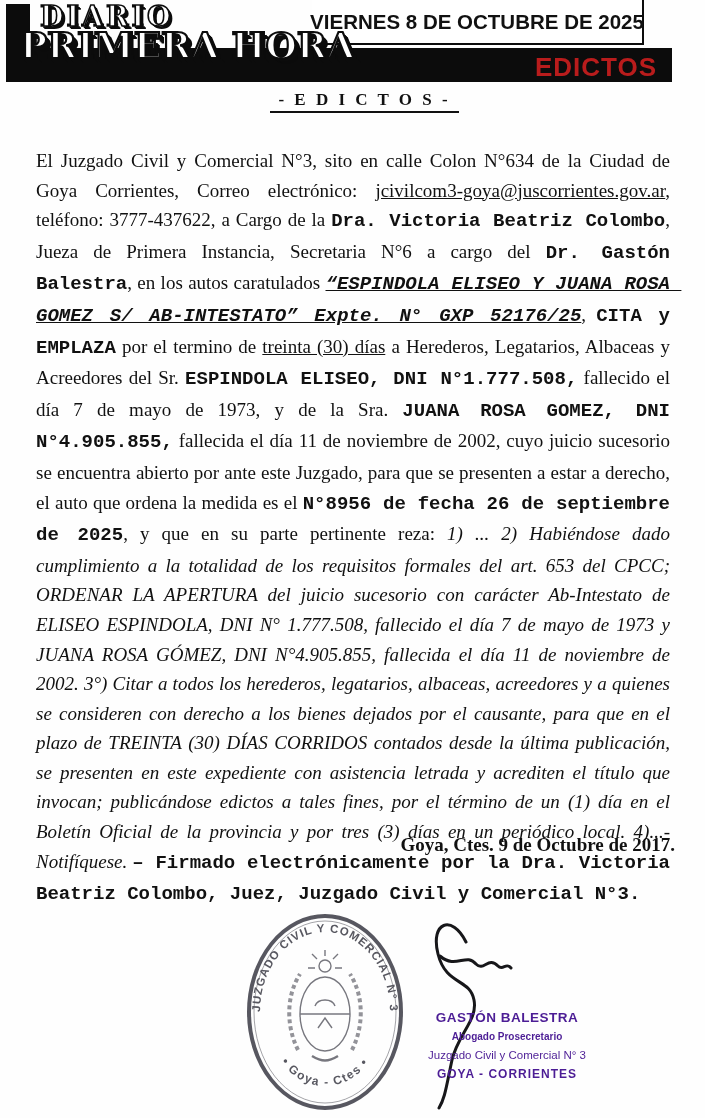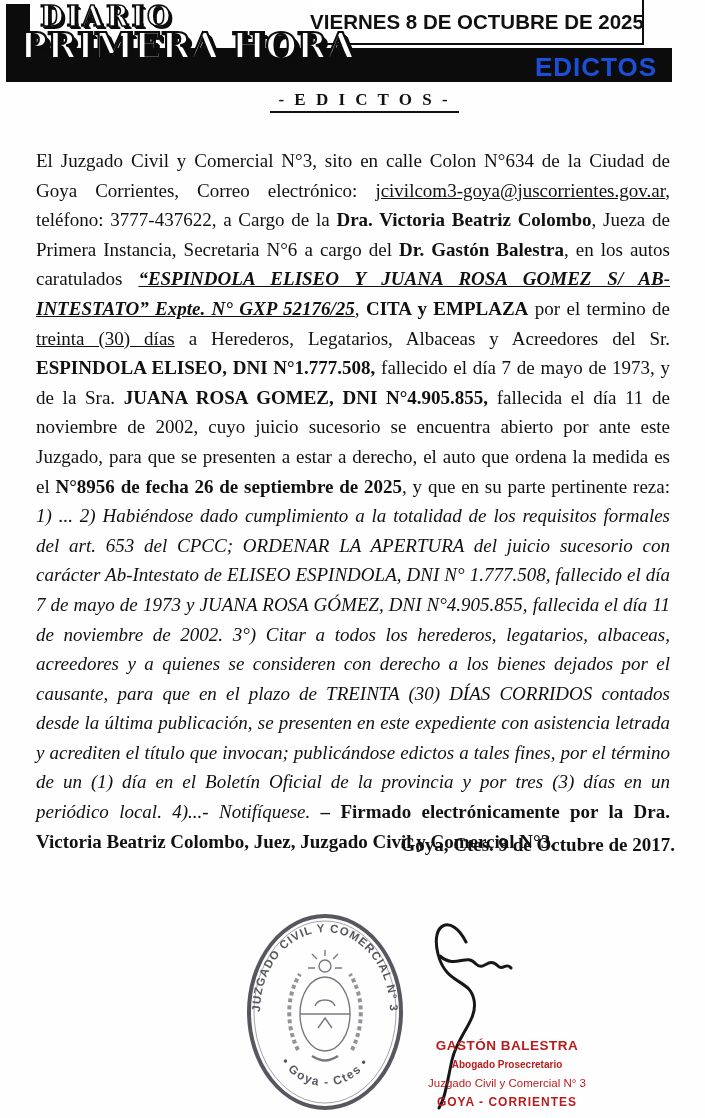--- a/index.html
+++ b/index.html
@@ -34,48 +34,48 @@
   .date-banner{
     position:absolute;left:312px;top:0;width:330px;height:43px;
     background:#fff;border-right:2px solid #0c0c0c;border-bottom:2px solid #0c0c0c;
     display:flex;align-items:center;justify-content:center;
     font-family:"Liberation Sans", sans-serif;font-weight:bold;font-size:20.5px;
     z-index:2;white-space:nowrap;
   }
   .edictos-banner{
     position:absolute;right:16px;top:4px;
     font-family:"Liberation Sans", sans-serif;font-weight:bold;font-size:26px;letter-spacing:1px;
-    color:#1d4ed8;white-space:nowrap;
+    color:#b91c1c;white-space:nowrap;
   }
   
   .section-heading-wrap{position:absolute;left:12px;top:90px;width:705px;text-align:center;}
   .section-heading{
     display:inline-block;font-weight:bold;font-size:17px;letter-spacing:3px;
     border-bottom:2.5px solid #111;padding:0 8px 1px 8px;white-space:nowrap;
   }
   
   .edict-body{
     position:absolute;left:36px;top:127px;width:634px;
     font-size:19px;line-height:29.6px;text-align:justify;
   }
   .edict-body span{white-space:pre-wrap;}
-  .b{font-weight:bold;}
+  .b{font-weight:bold;font-family:Liberation Mono, monospace;}
   .i{font-style:italic;}
   .u{text-decoration:underline;}
   .dateline{
     position:absolute;right:62px;top:834px;
     font-weight:bold;font-size:19px;white-space:nowrap;
   }
   
   .stamp-svg{position:absolute;left:238px;top:910px;opacity:.88;filter:blur(.4px);}
   .stamp-text{font-family:"Liberation Sans", sans-serif;font-weight:bold;fill:#41414b;}
   .sig-svg{position:absolute;left:400px;top:908px;}
   .sig-block{
-    position:absolute;left:412px;top:1036px;width:190px;
-    text-align:center;color:#b91c1c;filter:blur(.35px);
+    position:absolute;left:412px;top:1008px;width:190px;
+    text-align:center;color:#4c1d95;filter:blur(.35px);
     font-family:"Liberation Sans", sans-serif;line-height:19px;white-space:nowrap;
   }
   .sig-name{font-weight:bold;font-size:13.5px;letter-spacing:.5px;}
   .sig-title{font-weight:bold;font-size:10px;}
   .sig-office{font-size:11.5px;}
   .sig-location{font-weight:bold;font-size:12px;letter-spacing:1px;}
 </style>
 </head>
 <body>
 

